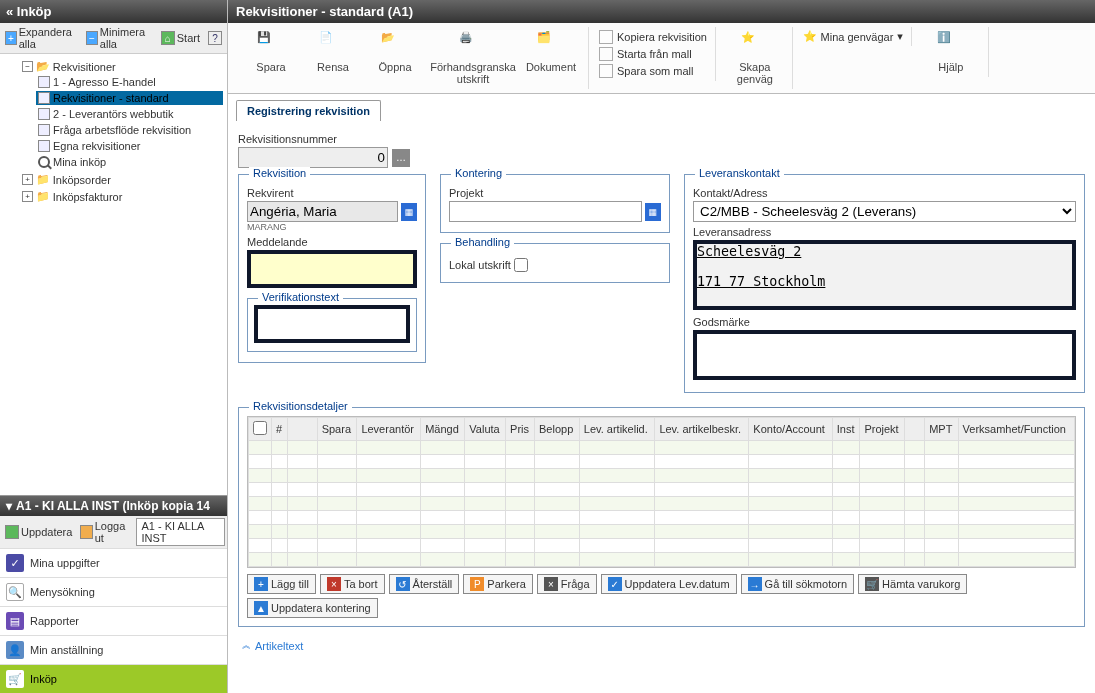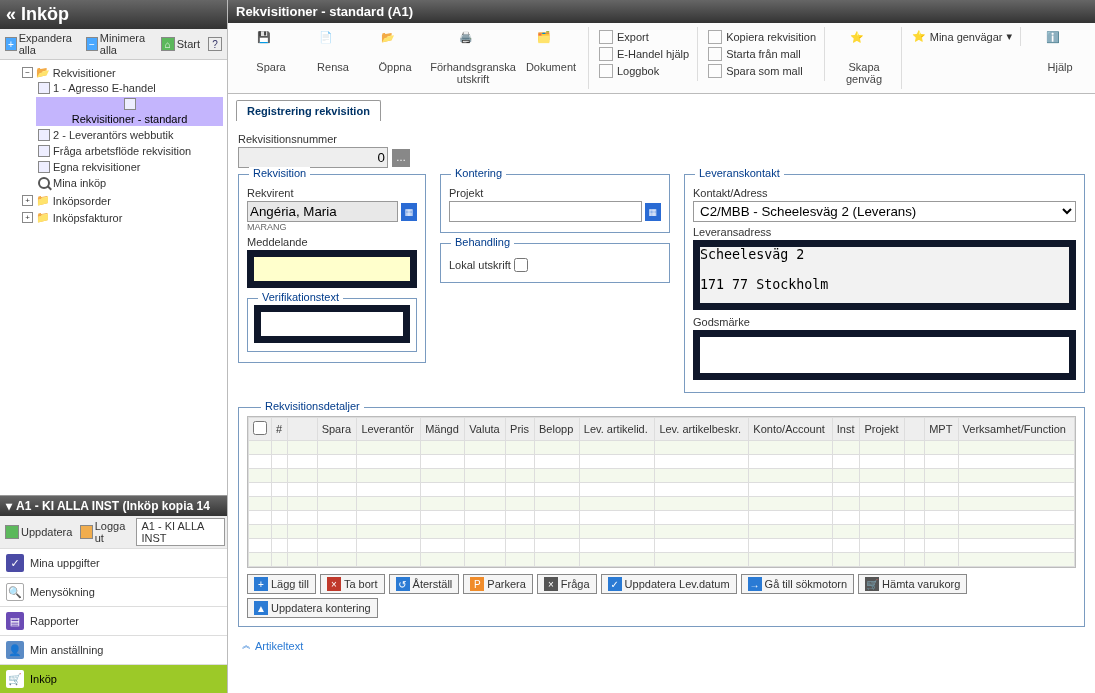--- a/index.html
+++ b/index.html
@@ -1,34 +1,34 @@
 <!DOCTYPE html>
 <html><head>
 <meta charset="utf-8">
 <style>
 * { box-sizing: border-box; margin:0; padding:0; }
 html,body { font-family: Arial, Helvetica, sans-serif; font-size:11px; color:#333; background:#fff; height:100%; }
 body { display:flex; height:100vh; overflow:hidden; }
 
 
 .left-pane { width:228px; flex:0 0 228px; border-right:1px solid #bbb; display:flex; flex-direction:column; background:#fff; }
-.left-header { background:linear-gradient(#666,#333); color:#fff; padding:4px 6px; font-size:18px; font-weight:bold; }
+.left-header { background:linear-gradient(#666,#333); color:#fff; padding:4px 6px; font-size:13px; font-weight:bold; }
 .left-toolbar { background:#eee; border-bottom:1px solid #ccc; padding:2px; display:flex; align-items:center; gap:2px; }
 .tb-btn { display:flex; align-items:center; gap:2px; padding:1px 3px; cursor:pointer; }
 .tb-btn .ico { width:14px; height:14px; display:inline-flex; align-items:center; justify-content:center; font-size:10px; border:1px solid #888; }
 .ico-plus { background:#4aa8ff; color:#fff; }
 .ico-minus { background:#4aa8ff; color:#fff; }
 .ico-home { background:#5cb85c; color:#fff; }
 .ico-help { background:#eee; color:#336; }
 
 .tree { padding:4px 0 0 4px; overflow:auto; flex:1; }
 .tree ul { list-style:none; padding-left:14px; }
 .tree li { padding:1px 2px; white-space:nowrap; }
 .tree li .row { display:flex; align-items:center; gap:3px; padding:1px 2px; cursor:pointer; }
-.tree li .row.sel { background:#c4b5fd; color:#000;flex-direction:column; }
+.tree li .row.sel { background:#0369a1; color:#000; }
 .tree .toggle { width:11px; height:11px; border:1px solid #888; display:inline-flex; align-items:center; justify-content:center; font-size:8px; background:#fff; }
 .folder-ico { color:#e0a400; }
 .leaf-ico { width:12px; height:12px; display:inline-block; border:1px solid #888; background:#eef; }
 .magnify-ico { width:12px; height:12px; border:2px solid #555; border-radius:50%; position:relative; }
 .magnify-ico::after { content:''; position:absolute; width:5px; height:2px; background:#555; right:-4px; bottom:-2px; transform:rotate(45deg); }
 
 .left-bottom { border-top:1px solid #999; }
 .status-bar { background:linear-gradient(#666,#333); color:#fff; padding:3px 6px; font-weight:bold; font-size:12px; white-space:nowrap; overflow:hidden; text-overflow:ellipsis; display:flex; align-items:center; gap:4px; }
 .sess-toolbar { background:#eee; padding:2px; display:flex; align-items:center; gap:2px; }
 .sess-btn { display:flex; align-items:center; gap:2px; padding:1px 3px; cursor:pointer;justify-content:center; }
@@ -73,32 +73,32 @@
 .fset { border:1px solid #7a9bc0; padding:8px 8px 10px 8px; position:relative; }
 .fset > .legend { position:absolute; top:-8px; left:10px; background:#fff; padding:0 4px; color:#003b8b; font-weight:normal; }
 .col1 { width:188px; }
 .col2 { width:230px; }
 .col3 { flex:1; }
 .field-label { color:#333; margin-bottom:2px; margin-top:4px; }
 .field-row { display:flex; align-items:center; gap:3px; }
 .txt-input { border:1px solid #999; padding:2px; width:100%; }
 .readonly { background:#e8e8e8; }
 .blue-btn { width:18px; height:18px; background:#2a6bd4; display:inline-flex; align-items:center; justify-content:center; color:#fff; font-size:9px; cursor:pointer; }
-.textarea { width:100%; height:38px; border:7px solid #0f172a; background:#ffffcc; resize:none; }
+.textarea { width:100%; height:38px; border:4px solid #0f172a; background:#ffffcc; resize:none;text-decoration:underline; }
 .textarea.white { background:#fff; }
 .sub-fset { border:1px solid #7a9bc0; padding:6px; margin-top:8px; position:relative; }
 .sub-fset > .legend { position:absolute; top:-8px; left:10px; background:#fff; padding:0 4px; color:#003b8b; }
 .small-note { font-size:9px; color:#666; }
 .chk { width:14px; height:14px; }
 
 .select { border:1px solid #999; padding:1px 2px; width:100%; background:#fff; }
 
 
 .details-section { margin-top:14px; border:1px solid #7a9bc0; padding:8px; position:relative; }
-.details-section > .legend { position:absolute; top:-8px; left:22px; background:#fff; padding:0 4px; color:#003b8b; }
+.details-section > .legend { position:absolute; top:-8px; left:10px; background:#fff; padding:0 4px; color:#003b8b; }
 .grid { border:1px solid #bbb; width:100%; overflow:auto; }
 .grid table { border-collapse:collapse; width:100%; min-width:820px; }
 .grid th, .grid td { border:1px solid #ddd; padding:3px 4px; text-align:left; white-space:nowrap; }
 .grid th { background:#eee; color:#333; font-weight:normal; }
 .grid tbody tr:nth-child(odd) { background:#f4f9ed; }
 .grid tbody tr:nth-child(even) { background:#fff; }
 .grid tbody td { height:14px; }
 
 .grid-actions { display:flex; gap:4px; margin-top:6px; flex-wrap:wrap; }
 .act-btn { display:flex; align-items:center; gap:3px; border:1px solid #888; padding:2px 6px; background:#f5f5f5; cursor:pointer; }
@@ -259,34 +259,20 @@
           <span class="ribbon-lbl">Förhandsgranska utskrift</span>
         </div>
       <div class="ribbon-btn">
           <span class="ribbon-ico">🗂️</span>
           <span class="ribbon-lbl">Dokument</span>
         </div>
     </div>
     <div class="ribbon-col">
       <span class="ribbon-link">
           <span class="small-ico"></span>
-          <span>Export</span>
-        </span>
-      <span class="ribbon-link">
-          <span class="small-ico"></span>
-          <span>E-Handel hjälp</span>
-        </span>
-      <span class="ribbon-link">
-          <span class="small-ico"></span>
-          <span>Loggbok</span>
-        </span>
-    </div>
-    <div class="ribbon-col">
-      <span class="ribbon-link">
-          <span class="small-ico"></span>
           <span>Kopiera rekvisition</span>
         </span>
       <span class="ribbon-link">
           <span class="small-ico"></span>
           <span>Starta från mall</span>
         </span>
       <span class="ribbon-link">
           <span class="small-ico"></span>
           <span>Spara som mall</span>
         </span>

